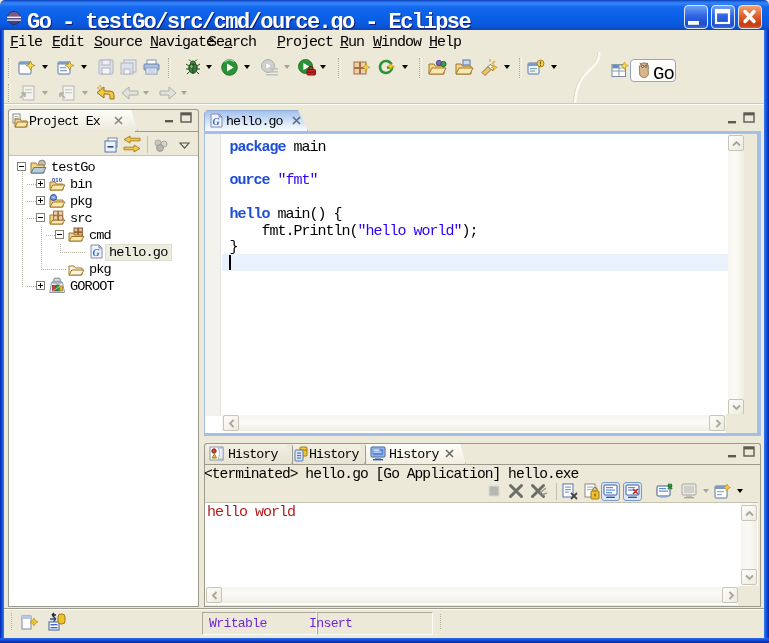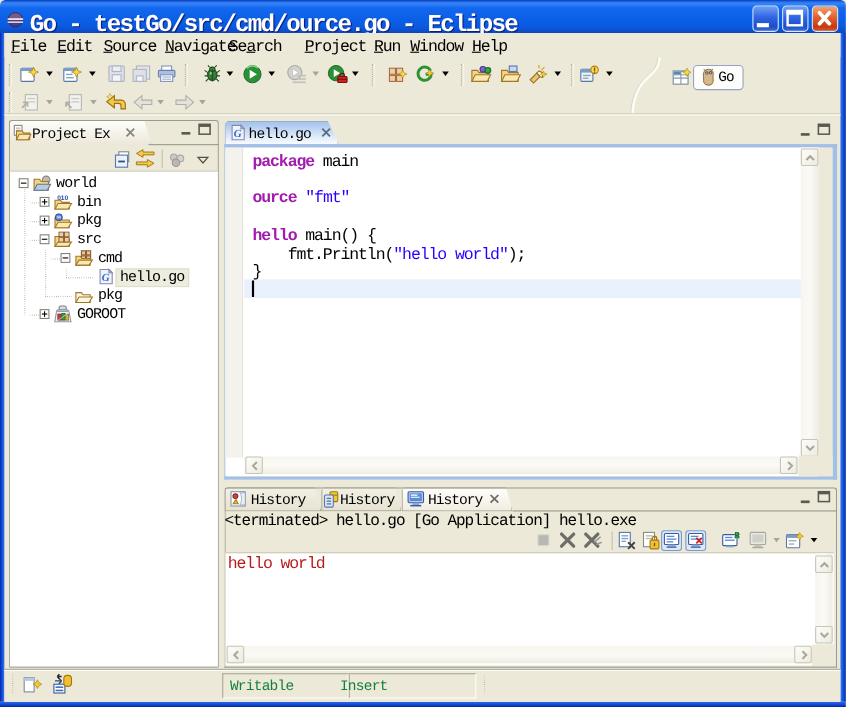--- a/index.html
+++ b/index.html
@@ -45,42 +45,42 @@
 #ed-tabstrip{left:204px;top:131px;width:557px;height:3px;background:#a2bfe8}
 #ed-right{left:757px;top:131px;width:4px;height:305px;background:#a2bfe8}
 #ed-bottom{left:204px;top:433px;width:557px;height:3px;background:#a2bfe8}
 #ed-left{left:204px;top:131px;width:1px;height:305px;background:#a2bfe8}
 #ed-white{left:205px;top:134px;width:539px;height:299px;background:#fff}
 #ed-ruler{left:205px;top:134px;width:16px;height:282px;background:#f3f2ed;border-right:1px solid #e6e4dc}
 #ed-tab{left:204px;top:110px;width:104px;height:21px;border:1px solid #92abce;border-bottom:none;border-radius:3px 3px 0 0;
 clip-path:polygon(0 100%,0 3px,3px 0,calc(100% - 10px) 0,100% 100%);
 background:linear-gradient(180deg,#a2c2ec 0%,#bdd4f3 30%,#e0ecfa 68%,#f8fbff 100%)}
 #code{left:229.5px;top:140px;font-size:15px;letter-spacing:-1px;line-height:16.7px;white-space:pre;color:#000}
-#code b{color:#a21caf}
+#code b{color:#1d4ed8}
 #code .s{color:#2a00ff}
 #curline{left:222px;top:254px;width:506px;height:17px;background:#e9f1fc}
 #cursor{left:229px;top:255px;width:2px;height:15px;background:#000}
 
 .sbv{position:absolute;width:16px;background:linear-gradient(90deg,#f6f5ef,#fbfaf6 50%,#efede2)}
 .sbh{position:absolute;height:16px;background:linear-gradient(180deg,#f6f5ef,#fbfaf6 50%,#efede2)}
 .sbtn{position:absolute;width:16px;height:16px;background:linear-gradient(135deg,#fdfdfb,#edebdf);border:1px solid #c8c5b6;border-radius:2px}
 .sbtn svg{position:absolute;left:3px;top:4px}
 
 #con-outline{left:204px;top:443px;width:557px;height:164px;border:1px solid #9c9a8c;border-radius:3px 3px 0 0;border-bottom:none}
 .ctab{position:absolute;top:443px;height:22px;border:1px solid #9c9a8c;clip-path:polygon(0 100%,0 3px,3px 0,calc(100% - 6px) 0,100% 100%);background:linear-gradient(180deg,#f2f0e4,#e6e3d2)}
 #tab-con{background:linear-gradient(180deg,#fdfdfa,#f7f5ec 55%,#f0eee1)}
 #con-hdrline{left:466px;top:464px;width:295px;height:1px;background:#9c9a8c}
 #termline{left:204px;top:466px;font-size:14.6px;letter-spacing:-.96px;white-space:pre;color:#000}
 #con-white{left:205px;top:502px;width:553px;height:103px;background:#fff;border-top:1px solid #c6c3b2}
 #helloworld{left:207px;top:504px;font-size:15px;letter-spacing:-1px;color:#b91c1c;white-space:pre}
 
 #status{left:4px;top:609px;width:760px;height:29px;background:#ece9d8;border-top:1px solid #fdfdf8}
 #statline{left:4px;top:608px;width:760px;height:1px;background:#9f9d90}
 .scell{position:absolute;top:612px;height:23px;border-left:1px solid #aca899;border-top:1px solid #aca899;border-right:1px solid #fdfdf8;border-bottom:1px solid #fdfdf8}
-.stext{position:absolute;font-size:13.2px;letter-spacing:-.7px;color:#15803d;white-space:pre}
+.stext{position:absolute;font-size:13.2px;letter-spacing:-.7px;color:#6d28d9;white-space:pre}
 </style>
 </head>
 <body>
 
 <div class="abs" id="title"></div>
 <svg class="abs" style="left:7px;top:11px" width="14" height="14" viewBox="0 0 15 15">
   <circle cx="7.5" cy="7.5" r="7" fill="#4a3f7a"></circle>
   <path d="M.5 7.5a7 7 0 0 1 14 0z" fill="#7a5a88"></path>
   <circle cx="7.5" cy="7.5" r="7" fill="none" stroke="#2a2550" stroke-width=".8"></circle>
   <rect x="0" y="6" width="15" height="1.6" fill="#f0f0fa"></rect>
@@ -286,21 +286,21 @@
  <path d="M13.5 1l1.3 2.4 2.4 1.3-2.4 1.3-1.3 2.4-1.3-2.4-2.4-1.3 2.4-1.3z" fill="#f8d840" stroke="#a07808" stroke-width=".5"></path>
 </svg>
 
 <div class="abs" style="left:630px;top:59px;width:46px;height:23px;background:#fdfdfb;border:1.4px solid #96a4c0;border-radius:4px"></div>
 <svg class="abs" style="left:637px;top:62px" width="15" height="17" viewBox="0 0 15 17">
  <path d="M7 1C3.5 1 2 4 2.5 7.5C3 11 2 12 3.5 14c1.2 1.6 5 2 6.5.5s1.6-3.3 1.2-5.5C10.8 7 12 5 11 3 10 1.2 8.5 1 7 1z" fill="#d8b88a" stroke="#8a6a40" stroke-width=".9"></path>
  <path d="M4.5 2.2l-1.8-1M9.5 2.2l1.6-1.2" stroke="#7a5a34" stroke-width=".9"></path>
  <circle cx="5.6" cy="4.4" r="1.1" fill="#fff" stroke="#555"></circle>
  <circle cx="9" cy="4.2" r="1.1" fill="#fff" stroke="#555"></circle>
 </svg>
-<div class="abs" style="left:653px;top:63px;font-size:13px;letter-spacing:-.8px">Go</div>
+<div class="abs" style="left:653px;top:63px;font-size:19px;letter-spacing:-.8px">Go</div>
 </div>
 <div class="abs" style="left:4px;top:103px;width:760px;height:1px;background:#cdc9b8"></div>
 <div class="abs" style="left:4px;top:104px;width:760px;height:1px;background:#fdfdf8"></div>
 
 <div class="abs" id="pexp-outline"></div>
 <div class="abs" id="pexp-tab"></div>
 <div class="abs" id="pexp-hdrline"></div>
 <div class="abs ptab" style="left:29px;top:114px">Project Ex</div>
 <div class="abs" id="pexp-white"></div>
 <div id="pexp-toolbar">
@@ -376,21 +376,21 @@
 <div class="exp" style="left:55px;top:230px">
       <i class="h"></i>
     </div>
 <div class="exp" style="left:36px;top:281px">
       <i class="h"></i>
       <i class="v"></i>
     </div>
 
 <div class="abs" style="left:105px;top:244px;width:67px;height:17px;background:#ececdf;border:1px solid #dedecc"></div>
 
-<div class="trow" style="left:51px;top:160px">world</div>
+<div class="trow" style="left:51px;top:160px">testGo</div>
 <div class="trow" style="left:70px;top:177px">bin</div>
 <div class="trow" style="left:70px;top:194px">pkg</div>
 <div class="trow" style="left:70px;top:211px">src</div>
 <div class="trow" style="left:89px;top:228px">cmd</div>
 <div class="trow" style="left:109px;top:245px">hello.go</div>
 <div class="trow" style="left:89px;top:262px">pkg</div>
 <div class="trow" style="left:70px;top:279px">GOROOT</div>
 
 <svg class="abs" style="left:30px;top:159px" width="17" height="16" viewBox="0 0 17 16">
  <circle cx="12" cy="4.5" r="3.4" fill="#c0bcb4" stroke="#8a867e"></circle>

